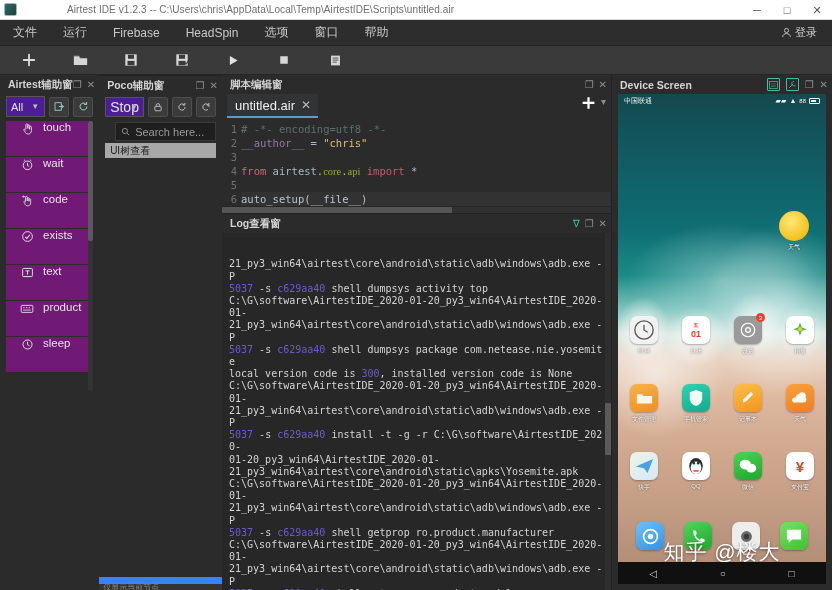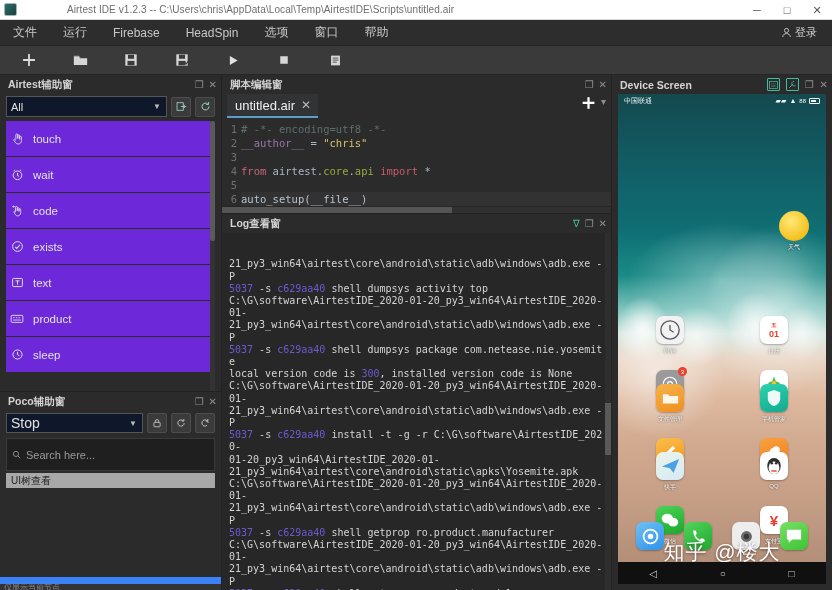--- a/index.html
+++ b/index.html
@@ -87,65 +87,65 @@
   .panel-title {
     font-size: 10.5px; color: #d4d4d4; font-weight: bold;
     white-space: nowrap;
   }
   .panel-head-actions { margin-left: auto; display: flex; align-items: center; gap: 5px; }
   .ph-ico { color: #8d8d8d; font-size: 10px; line-height: 1; }
 
   
   #left-col {
     width: 222px; height: 100%;
-    display: flex; flex-direction: column;
+    display: flex; flex-direction: row;
     border-right: 1px solid #222;
   }
 
   #airtest-panel { height: 316px; }
   #combo-row { display: flex; align-items: center; padding: 2px 6px 4px 6px; gap: 4px; }
   .combo {
-    flex: 1; height: 21px; background: #0f172a;
+    flex: 1; height: 21px; background: #4c1d95;
     border: 1px solid #555; color: #e0e0e0;
     font-size: 11px; display: flex; align-items: center;
     padding: 0 4px; position: relative;
   }
   .combo .caret {
     position: absolute; right: 5px; font-size: 8px; color: #bbb;
   }
   .sq-btn {
     width: 20px; height: 20px; background: #3b3b3b;
     border: 1px solid #4d4d4d; border-radius: 2px;
     display: flex; align-items: center; justify-content: center;
   }
 
   #cmd-list {
     flex: 1; overflow: hidden;
     margin: 0 6px 0 6px; position: relative;
   }
   .cmd-item {
-    height: 35px; background: #6d28d9;
+    height: 35px; background: #701a75;
     margin-bottom: 1px;
-    display: flex; align-items: center; gap: 9px;
-    padding-left: 4px;
+    display: flex; gap: 9px;
+    padding-left: 14px;
     color: #e3e3e3; font-size: 11.5px;
   }
   .cmd-ico { width: 14px; height: 14px; display:flex; align-items:center; justify-content:center; }
   .list-scrollbar {
     position: absolute; right: 0; top: 0; width: 5px; height: 100%;
     background: #333;
   }
   .list-scrollbar i {
     display:block; width: 5px; height: 120px; background: #5a5a5a; border-radius: 2px;
   }
 
   
   #poco-panel { flex: 1; border-top: 1px solid #222; }
   #poco-search {
-    margin: 2px 6px 0 6px; height: 33px; background: #1f1f1f;
+    margin: 2px 6px 0 16px; height: 19px; background: #1f1f1f;
     border: 1px solid #3a3a3a;
     display: flex; align-items: center; gap: 5px; padding: 0 5px;
     color: #9a9a9a; font-size: 11px;
   }
   #poco-tree { margin: 2px 6px 0 6px; }
   .tree-row {
     height: 15px; background: #a8a8a8; color: #242424;
     font-size: 10px; display: flex; align-items: center; padding-left: 5px;
   }
   #poco-status {
@@ -186,21 +186,21 @@
   #code {
     flex: 1; padding-top: 2px; color: #a9b7c6; white-space: pre;
   }
   .ln { height: 14px; line-height: 14px; }
   .ln.cur { background: #323232; }
   .c-com { color: #5f6d6f; }
   .c-var { color: #9876aa; }
   .c-str { color: #d8c06a; }
   .c-kw  { color: #cc6677; }
   .c-kw2 { color: #c75a68; }
-  .c-mod { color: #9aa83a; }
+  .c-mod { color: #9aa83a; font-family: Liberation Serif, serif; }
   .c-op  { color: #a9b7c6; }
   .c-fn  { color: #b9c2cc; }
   #editor-hscroll {
     height: 7px; background: #303030; border-top: 1px solid #262626;
   }
   #editor-hscroll i { display:block; width: 230px; height: 7px; background: #555; }
 
   
   #log-panel { flex: 1; display: flex; flex-direction: column; border-top: 1px solid #222; }
   #log-head-ico-filter { color: #3fbfa0; font-size: 10px; }
@@ -270,21 +270,21 @@
   }
   #sun-circle {
     width: 30px; height: 30px; border-radius: 50%;
     background: radial-gradient(circle at 40% 35%, #ffe877, #f4c11e 70%, #e8a90c);
     margin: 0 auto;
   }
   #sun-label { font-size: 6px; color: #fff; margin-top: 2px; text-shadow: 0 0 2px #000; }
 
   .icon-grid {
     position: absolute; left: 0; right: 0;
-    display: grid; grid-template-columns: repeat(2, 1fr);
+    display: grid; grid-template-columns: repeat(4, 1fr);
     row-gap: 14px;
   }
   .app { display: flex; flex-direction: column; align-items: center; gap: 3px; }
   .app-ico {
     width: 28px; height: 28px; border-radius: 7px;
     display: flex; align-items: center; justify-content: center;
     font-size: 14px; position: relative;
     box-shadow: 0 1px 2px rgba(0,0,0,.3);
   }
   .app-lbl { font-size: 6px; color: #ffffff; text-shadow: 0 0 2px rgba(0,0,0,.8); white-space: nowrap; }

